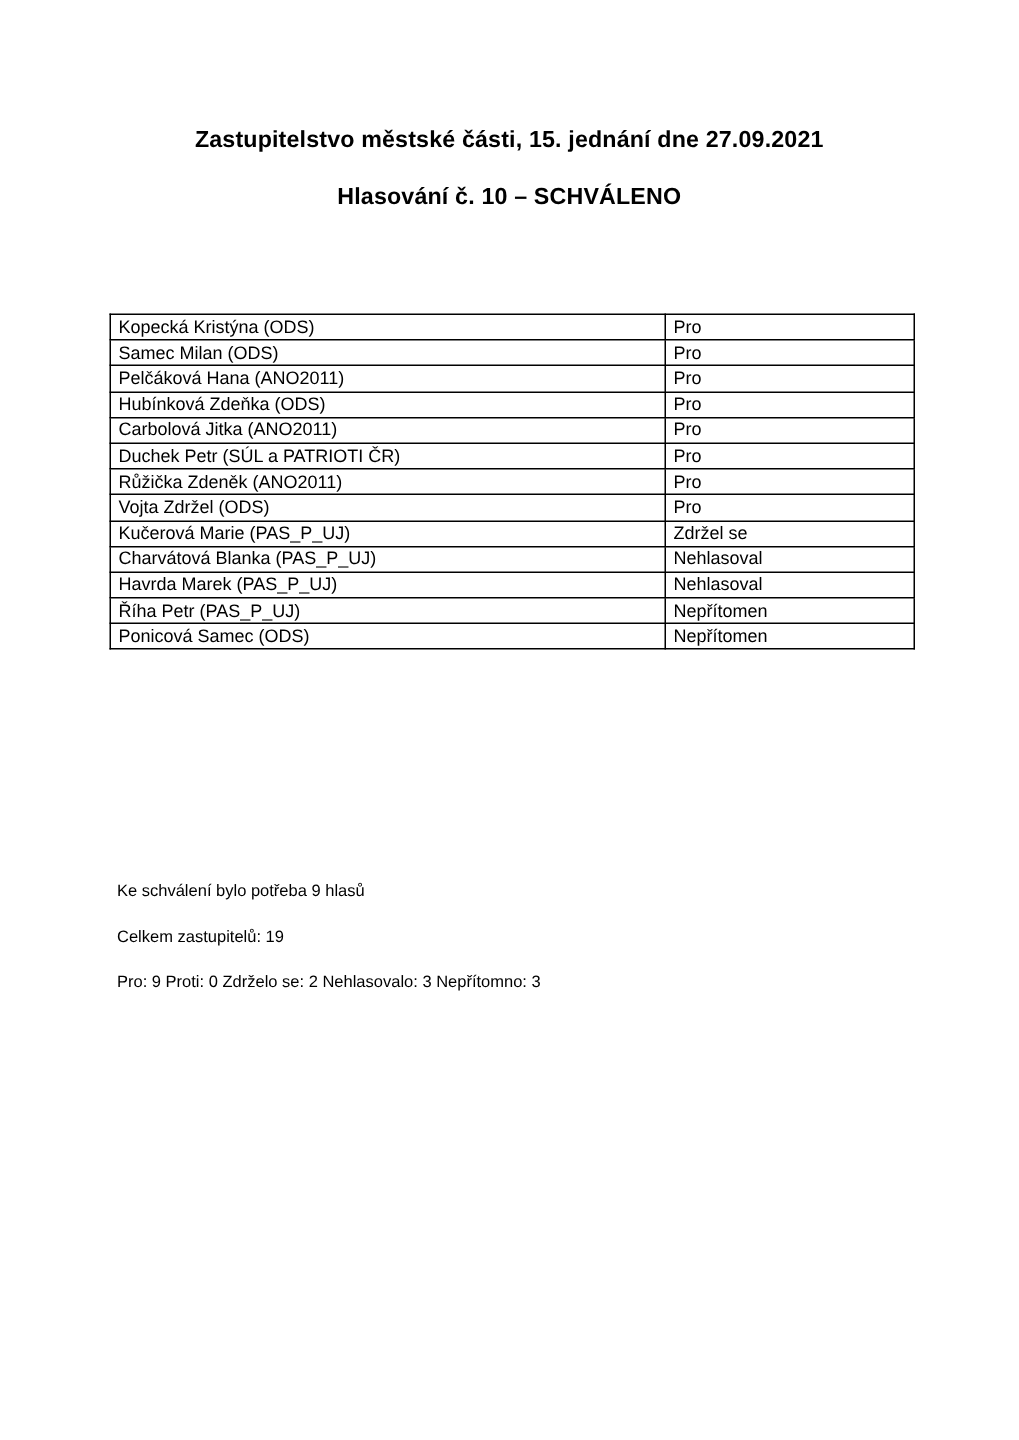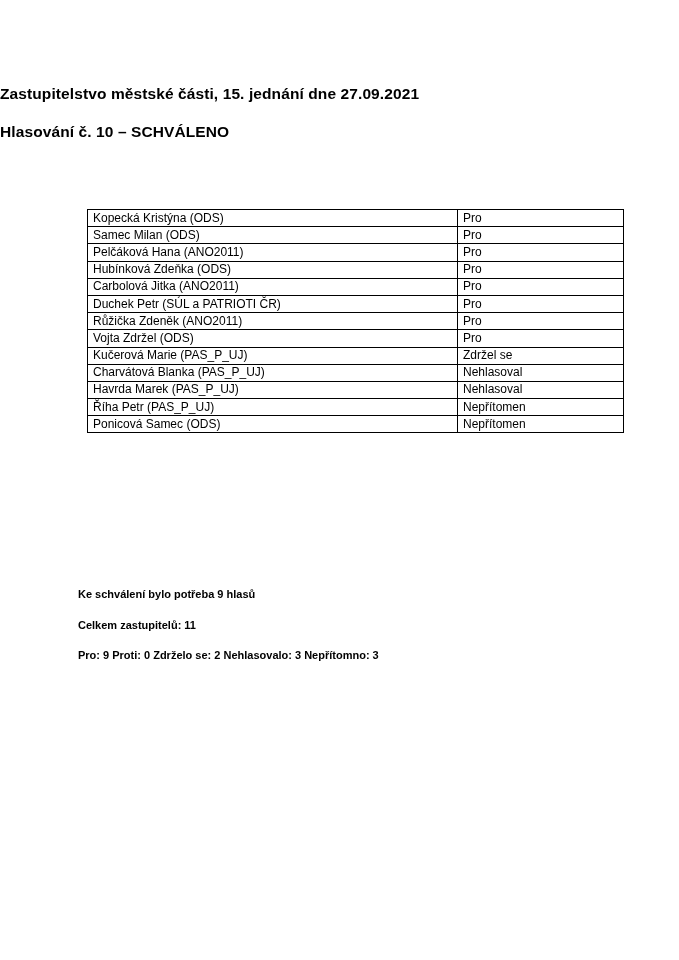--- a/index.html
+++ b/index.html
@@ -14,32 +14,33 @@
     background: #ffffff;
     color: #000000;
     font-family: "Liberation Sans", "DejaVu Sans", sans-serif;
     overflow: hidden;
   }
   .titles {
     position: absolute;
     top: 84px;
     left: 0;
     width: 679px;
+    text-align: center;
   }
   .title-line {
     font-size: 15.5px;
     line-height: 19px;
     font-weight: bold;
     margin: 0 0 19px 0;
     letter-spacing: 0.1px;
   }
   table.votes {
     position: absolute;
     top: 209px;
-    left: 87px;
+    left: 73px;
     width: 536px;
     border-collapse: collapse;
     table-layout: fixed;
   }
   table.votes td {
     border: 1px solid #000000;
     height: 16.2px;
     font-size: 12px;
     line-height: 15px;
     padding: 0 0 0 5px;
@@ -51,21 +52,21 @@
   table.votes col.c-vote { width: 166px; }
   .summary {
     position: absolute;
     top: 588px;
     left: 78px;
   }
   .summary p {
     margin: 0 0 17.5px 0;
     font-size: 11px;
     line-height: 13px;
-    font-weight: bold;
+    font-weight: normal;
     white-space: nowrap;
   }
 </style>
 </head>
 <body>
 
 <div class="page">
 
   <div class="titles">
     <div class="title-line">Zastupitelstvo městské části, 15. jednání dne 27.09.2021</div>
@@ -128,17 +129,17 @@
         </tr>
         <tr>
           <td>Ponicová Samec (ODS)</td>
           <td>Nepřítomen</td>
         </tr>
       </tbody>
   </table>
 
   <div class="summary">
     <p>Ke schválení bylo potřeba 9 hlasů</p>
-    <p>Celkem zastupitelů: 11</p>
+    <p>Celkem zastupitelů: 19</p>
     <p>Pro: 9 Proti: 0 Zdrželo se: 2 Nehlasovalo: 3 Nepřítomno: 3</p>
   </div>
 
 </div>
 
 </body></html>

